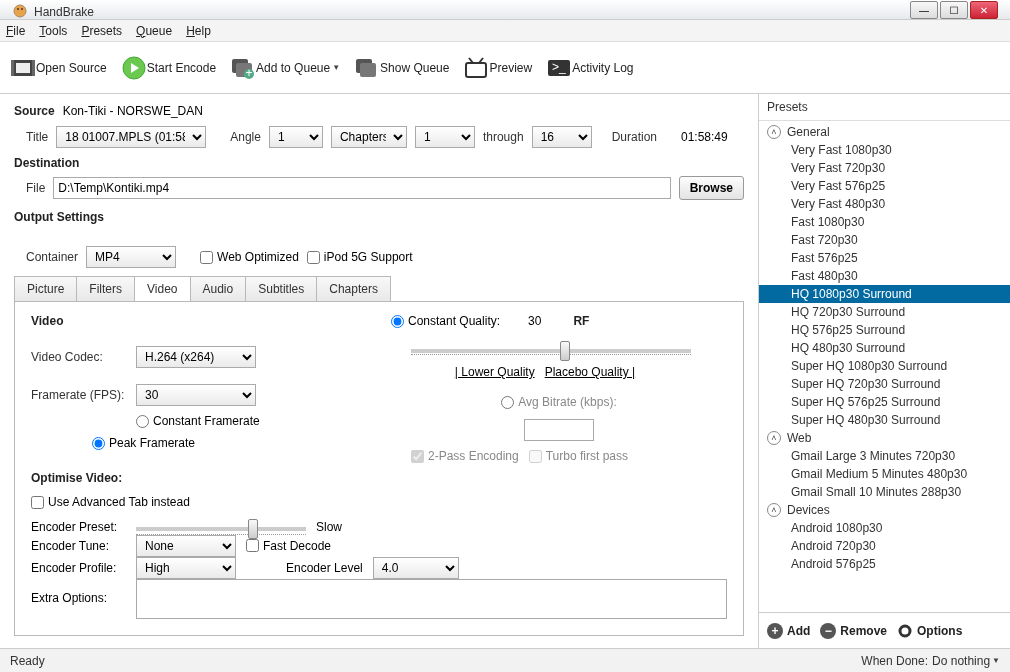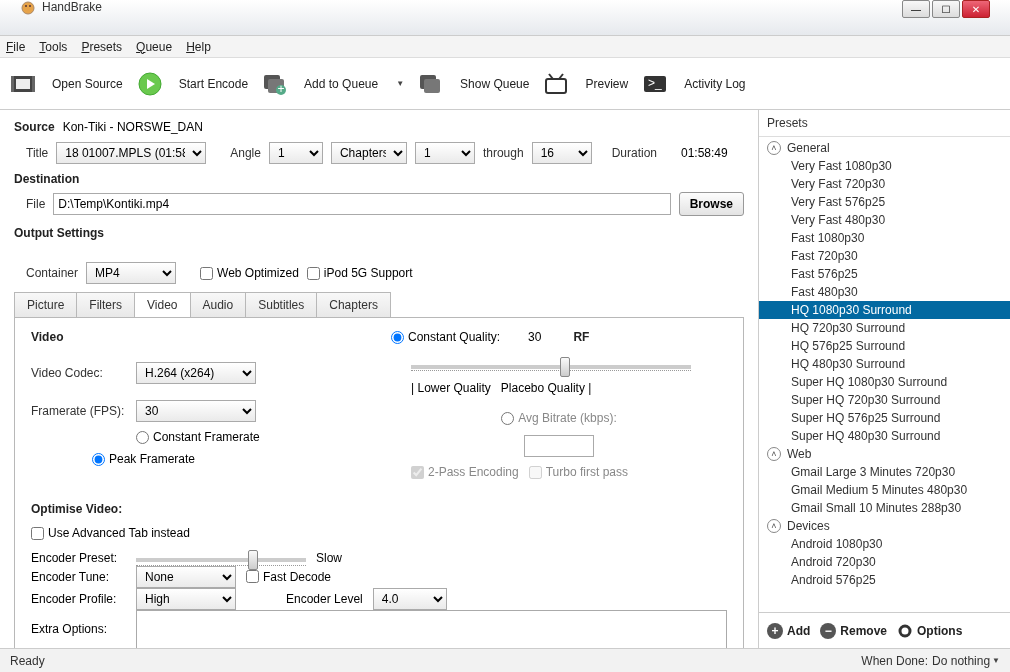--- a/index.html
+++ b/index.html
@@ -1,27 +1,27 @@
 <!DOCTYPE html>
 <html><head>
 <meta charset="utf-8">
 <style>
 * { box-sizing: border-box; margin: 0; padding: 0; font-family: "Segoe UI", Tahoma, sans-serif; font-size: 12px; }
 body { background: #f0f0f0; width: 1010px; height: 672px; overflow: hidden; display: flex; flex-direction: column; }
-.titlebar { height: 36px; background: linear-gradient(#fff, #e6e9ed); display: flex; align-items: flex-start; padding: 0 20px; border-bottom: 1px solid #ccc; }
+.titlebar { height: 20px; background: linear-gradient(#fff, #e6e9ed); display: flex; align-items: flex-end; padding: 0 12px; border-bottom: 1px solid #ccc; }
 .titlebar .appicon { width: 16px; height: 16px; margin-right: 6px; display: inline-block; }
 .titlebar .title { flex: 1; color: #333; }
 .winbtns { display: flex; gap: 2px; }
 .winbtn { width: 28px; height: 18px; border: 1px solid #888; background: linear-gradient(#f8f8f8,#dcdcdc); border-radius: 2px; display: flex; align-items: center; justify-content: center; font-size: 10px; cursor: default; }
 .winbtn.close { background: linear-gradient(#e67,#c23); border-color: #a22; color: #fff; }
 .menubar { height: 22px; background: #f4f4f4; display: flex; align-items: center; padding: 0 6px; border-bottom: 1px solid #ddd; }
 .menubar span { margin-right: 14px; color: #222; cursor: default; }
 .menubar span u { text-decoration: underline; }
 .toolbar { height: 52px; background: #fff; display: flex; align-items: center; padding: 0 10px; gap: 14px; border-bottom: 1px solid #ccc; }
-.tbtn { display: flex; align-items: center; gap: 16px; color: #222; cursor: default; }
+.tbtn { display: flex; align-items: center; gap: 0; color: #222; cursor: default; }
 .tbtn .ticon { width: 26px; height: 22px; display: flex; align-items: center; justify-content: center; }
 .content { flex: 1; display: flex; background: #fff; overflow: hidden; }
 .main { flex: 1; padding: 10px 14px; overflow: auto; }
 .sidebar { width: 252px; border-left: 1px solid #ccc; display: flex; flex-direction: column; }
 .statusbar { height: 24px; background: #f2f2f2; border-top: 1px solid #ccc; display: flex; align-items: center; padding: 0 10px; color: #333; }
 .statusbar .spacer { flex: 1; }
 .lbl { color: #333; }
 .bold { font-weight: 600; color: #222; }
 .row { display: flex; align-items: center; gap: 8px; margin-bottom: 8px; }
 select, input[type=text] { border: 1px solid #aaa; background: #fff; height: 22px; padding: 0 4px; font-size: 12px; }
@@ -233,21 +233,21 @@
               </label>
             <span style="width:8px"></span>
             <span>30</span>
             <span style="width:12px"></span>
             <span class="bold">RF</span>
           </div>
           <div style="padding:6px 12px 2px 20px;">
             <input type="range" class="slider" min="0" max="100" value="55" style="width: 280px;">
             <div class="dotted" style="margin-top:-2px; width:280px;"></div>
           </div>
-          <div class="vrow" style="padding:0 12px 0 20px; width:300px; justify-content:flex-start;">
+          <div class="vrow" style="padding:0 12px 0 20px; width:300px; justify-content:center;text-decoration:underline;">
             <span>| Lower Quality</span>
             <span>Placebo Quality |</span>
           </div>
           <div class="vrow" style="margin-top:8px;flex-direction:column;">
             <label class="cb">
                 <input type="radio" name="q" style="">
                 <span style="color:#888">Avg Bitrate (kbps):</span>
               </label>
             <input type="text" style="width: 70px;">
           </div>
@@ -257,21 +257,21 @@
                 <span>2-Pass Encoding</span>
               </label>
             <label class="cb">
                 <input type="checkbox" disabled="" style="">
                 <span>Turbo first pass</span>
               </label>
           </div>
         </div>
       </div>
 
-      <div class="section-h" style="margin-top:23px;">Optimise Video:</div>
+      <div class="section-h" style="margin-top:8px;">Optimise Video:</div>
       <label class="cb">
           <input type="checkbox" style="">
           <span>Use Advanced Tab instead</span>
         </label>
       <div class="vrow" style="margin-top:8px;">
         <span style="width:95px">Encoder Preset:</span>
         <div style="width:170px; position:relative;">
           <input type="range" class="slider" min="0" max="10" value="7" style="">
           <div class="dotted"></div>
         </div>
@@ -283,21 +283,21 @@
         <label class="cb">
             <input type="checkbox" style="">
             <span>Fast Decode</span>
           </label>
       </div>
       <div class="vrow">
         <span style="width:95px">Encoder Profile:</span>
         <select style="width:100px"><option>High</option></select>
         <span style="width:30px"></span>
         <span>Encoder Level</span>
-        <select style="width:74px"><option>4.0</option></select>
+        <select style="width:86px"><option>4.0</option></select>
       </div>
       <div class="vrow" style="align-items:flex-start;">
         <span style="width:95px; padding-top:12px;">Extra Options:</span>
         <textarea style="flex: 1 1 0%; height: 40px; border: 1px solid rgb(170, 170, 170); resize: none;"></textarea>
       </div>
     </div>
   </div>
 
   <div class="sidebar">
     <div class="presets-head">Presets</div>

